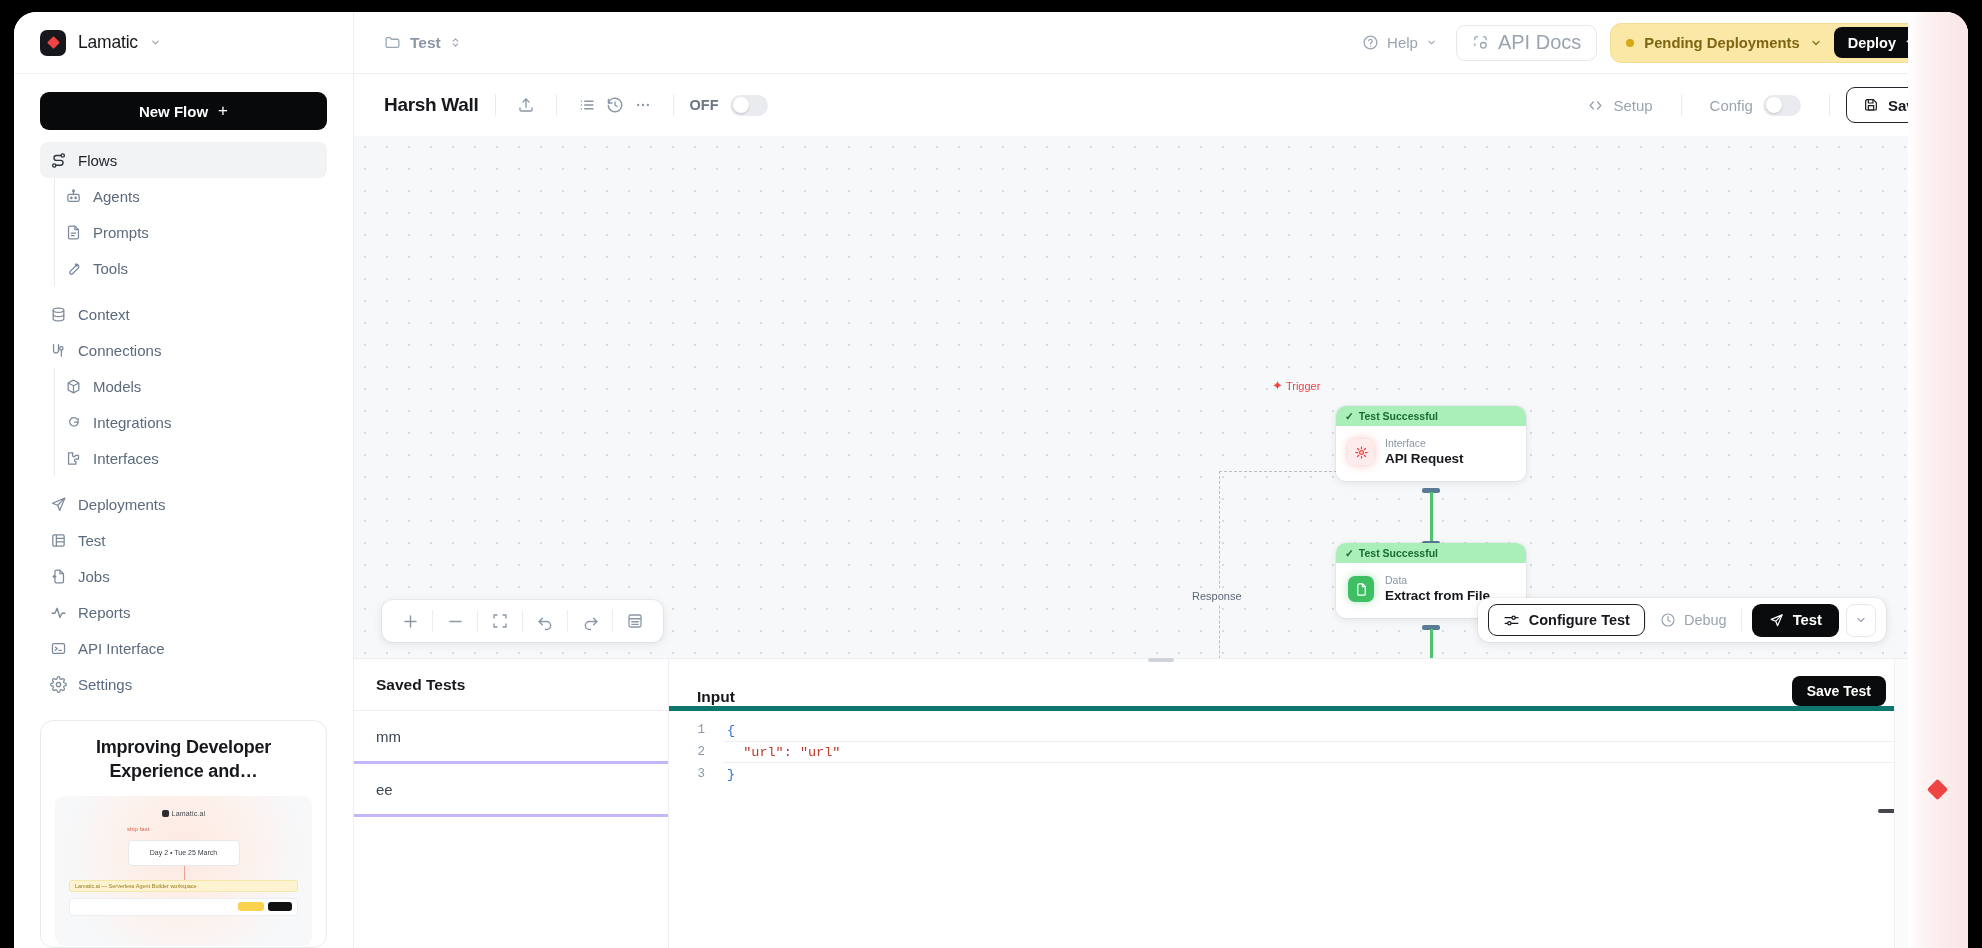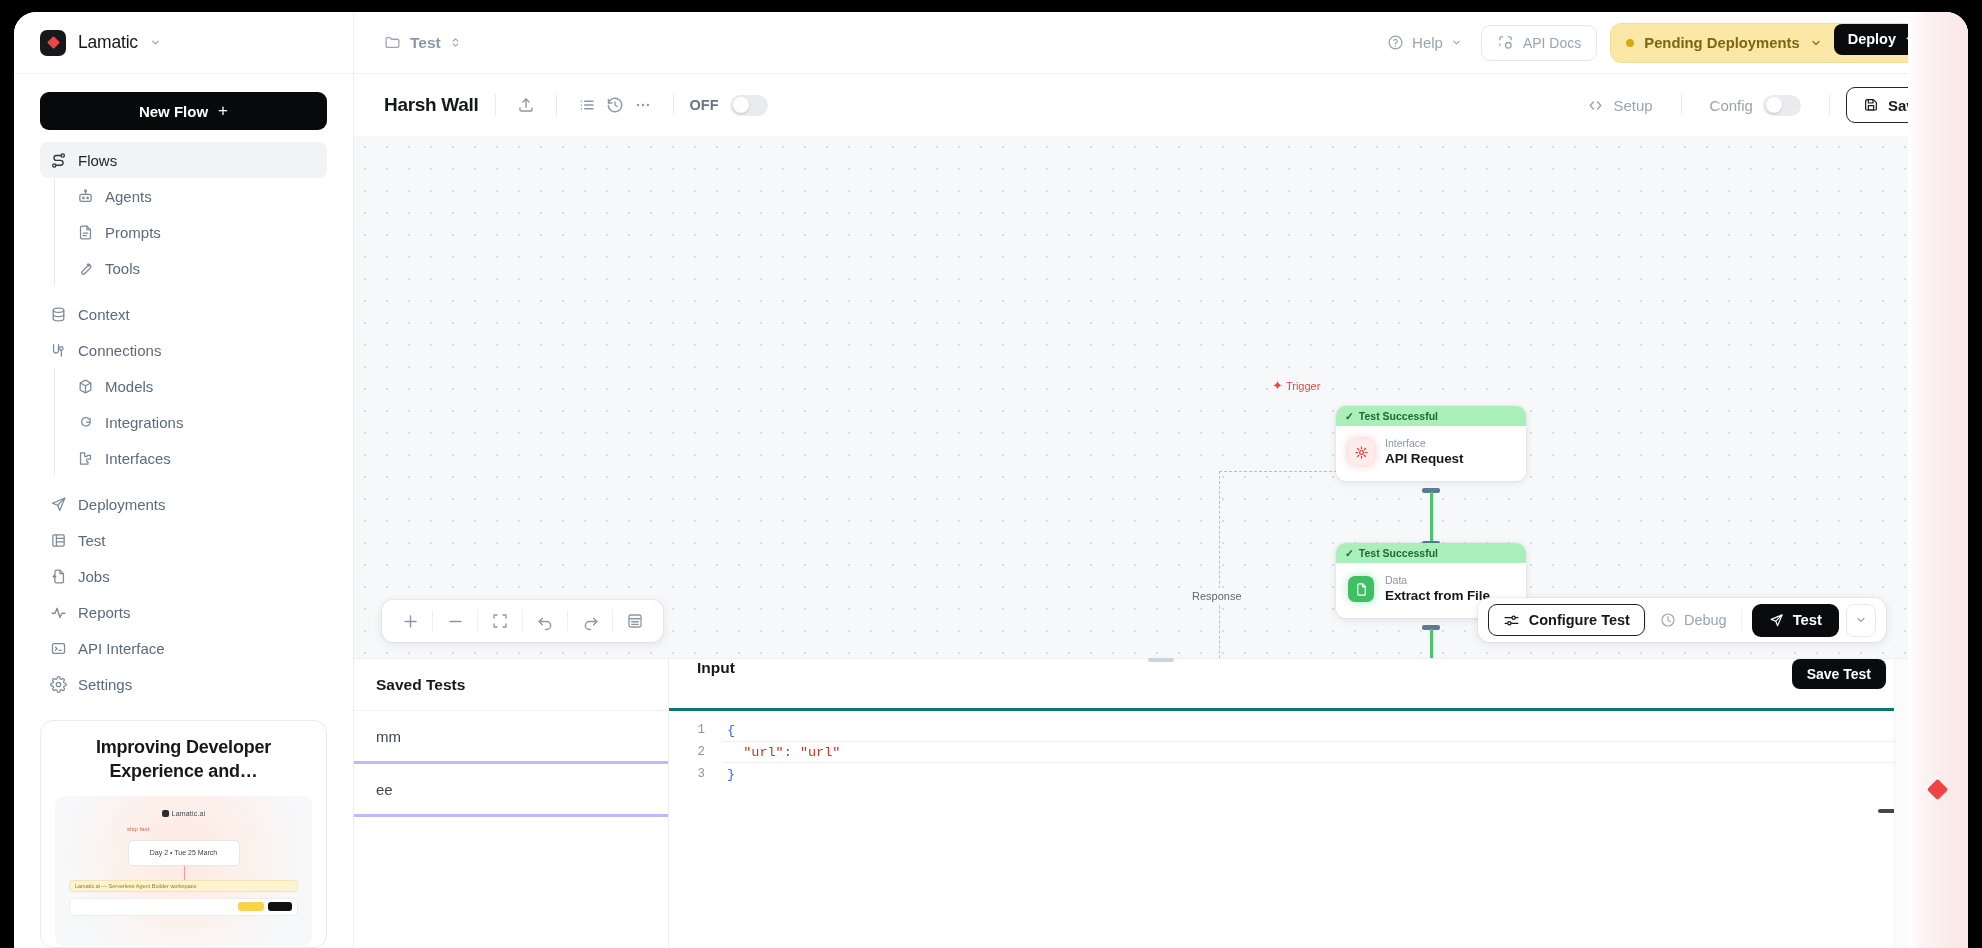--- a/index.html
+++ b/index.html
@@ -85,21 +85,21 @@
     display: flex; align-items: center; gap: 11px;
     height: 36px; padding: 0 10px;
     border-radius: 8px;
     font-size: 15px; color: #5b6a7d;
     cursor: pointer;
     text-align: center;
   }
   .nav-item.active { background: #f2f3f5; color: #1d2129; font-weight: 500; }
   .nav-item .ico { width: 17px; height: 17px; display:flex; align-items:center; justify-content:center; color:#7c8a9b; flex:0 0 17px;}
   .nav-item.active .ico { color:#2b3440; }
-  .nav-sub { margin-left: 14px; border-left: 1px solid #e8eaee; padding-left: 12px; }
+  .nav-sub { margin-left: 14px; border-left: 1px solid #e8eaee; }
   .nav-group-gap { height: 10px; }
 
   .promo {
     margin: 18px 26px 0 26px;
     border: 1px solid #e9ebef;
     border-radius: 13px;
     padding: 14px 14px 0 14px;
     overflow: hidden;
     flex: 1;
   }
@@ -163,24 +163,24 @@
   .crumb { display:flex; align-items:center; gap:9px; font-size:15.5px; color:#8b97a6; font-weight:600;}
   .crumb .ico { color:#9aa6b4; display:flex; }
   .topbar-right { margin-left:auto; display:flex; align-items:center; gap:13px; }
   .help-btn {
     display:flex;align-items:center;gap:8px; font-size:15px;color:#9aa4b1;
     padding:6px 6px; cursor:pointer;
   }
   .apidocs-btn {
     display:flex;align-items:center;gap:9px;
     border:1px solid #e4e7eb; border-radius:9px;
-    height:36px; padding:0 15px; font-size:14px; color:#9aa4b1; cursor:pointer; background:#fff;
+    height:36px; padding:0 15px; font-size:20px; color:#9aa4b1; cursor:pointer; background:#fff;
   }
   .deploy-group {
-    display:flex; gap:12px;
+    display:flex; align-items:center; gap:12px;
     background:#fbe8a6; border:1px solid #f3dd94; border-radius:11px;
     height:40px; padding: 0 5px 0 15px;
   }
   .pending {
     display:flex; align-items:center; gap:10px;
     font-size:14.8px; color:#7d6512; font-weight:600; cursor:pointer;
   }
   .pending .dot { width:8px;height:8px;border-radius:50%; background:#d8a815; }
   .deploy-btn {
     background:#0a0b0d; color:#fff; border-radius:8px; height:31px;
@@ -282,21 +282,21 @@
     margin: 0 0 0 0;
   }
   .drag-handle {
     position:absolute; top:-1px; left: 50%; transform:translateX(-50%);
     width:26px;height:4px;border-radius:3px;background:#cfd4da; z-index: 4;
   }
   .saved-col { width:315px; min-width:315px; border-right:1px solid #eceef1; }
   .saved-head { height:52px; display:flex;align-items:center;padding:0 22px; font-size:15.5px;font-weight:600;color:#16181c; border-bottom:1px solid #eff0f2;}
   .saved-item { height:53px; display:flex;align-items:center;padding:0 22px; font-size:15px;color:#3d4754; border-bottom:3px solid #c4b5fd; cursor:pointer;}
   .input-col { flex:1; display:flex; flex-direction:column; min-width:0; margin-right:60px; position:relative;}
-  .input-head { height:52px; display:flex;align-items:flex-start;padding:0 22px 0 28px; border-bottom:3px solid #0f766e;gap:16px;}
+  .input-head { height:52px; display:flex;align-items:flex-end;padding:0 22px 0 28px; border-bottom:5px solid #0f766e;gap:16px;}
   .input-title { font-size:15.5px;font-weight:600;color:#16181c;}
   .save-test-btn {
     margin-left:auto; background:#0a0b0d;color:#fff;border-radius:8px;
     height:30px;padding:0 15px;display:flex;align-items:center;font-size:14px;font-weight:600;cursor:pointer;
   }
   .editor { flex:1; position:relative; overflow:hidden; font-family:"Liberation Mono", monospace; padding-top:8px;}
   .code-line { display:flex; height:22px; align-items:center; font-size:13.5px;}
   .ln { width:54px; text-align:right; padding-right:18px; color:#8b97a6; font-size:12.5px; flex:0 0 54px;}
   .ctok-brace { color:#2f6fdd; }
   .ctok-str { color:#c0392b; }

